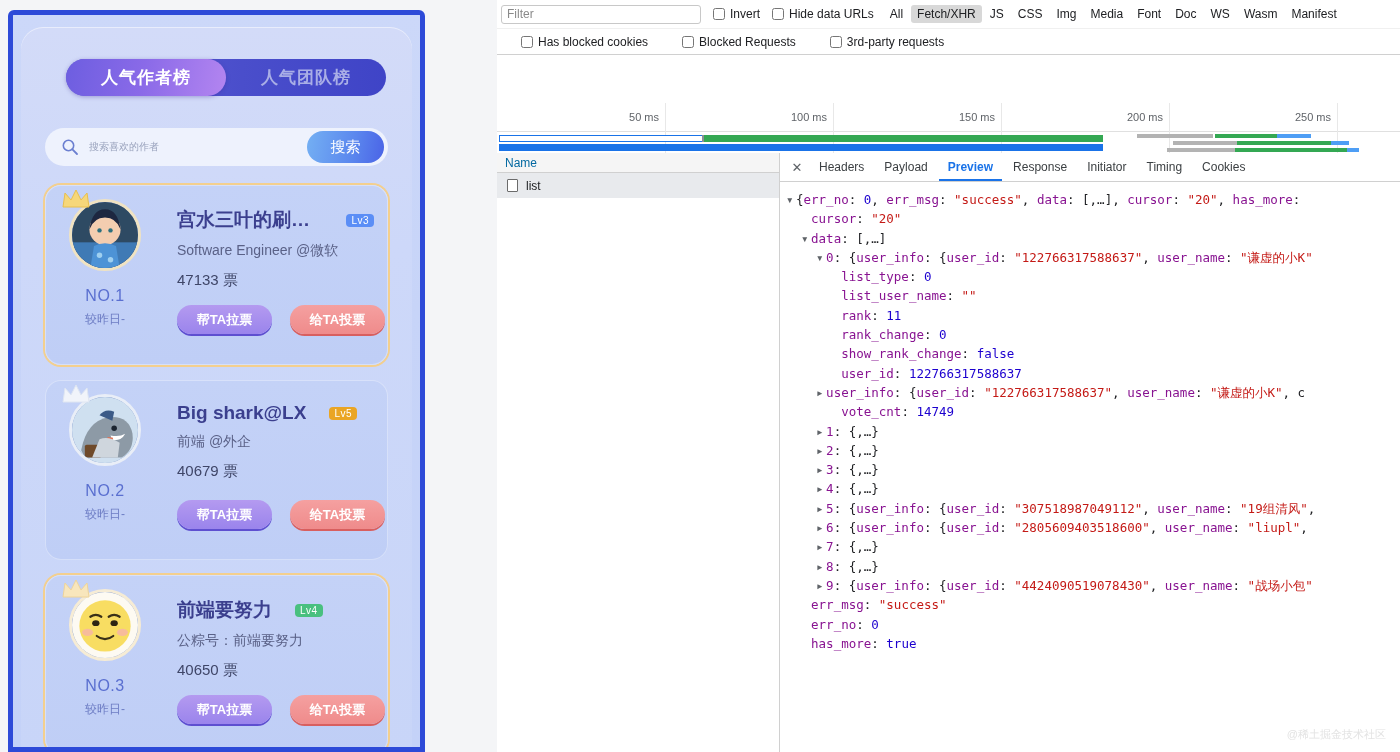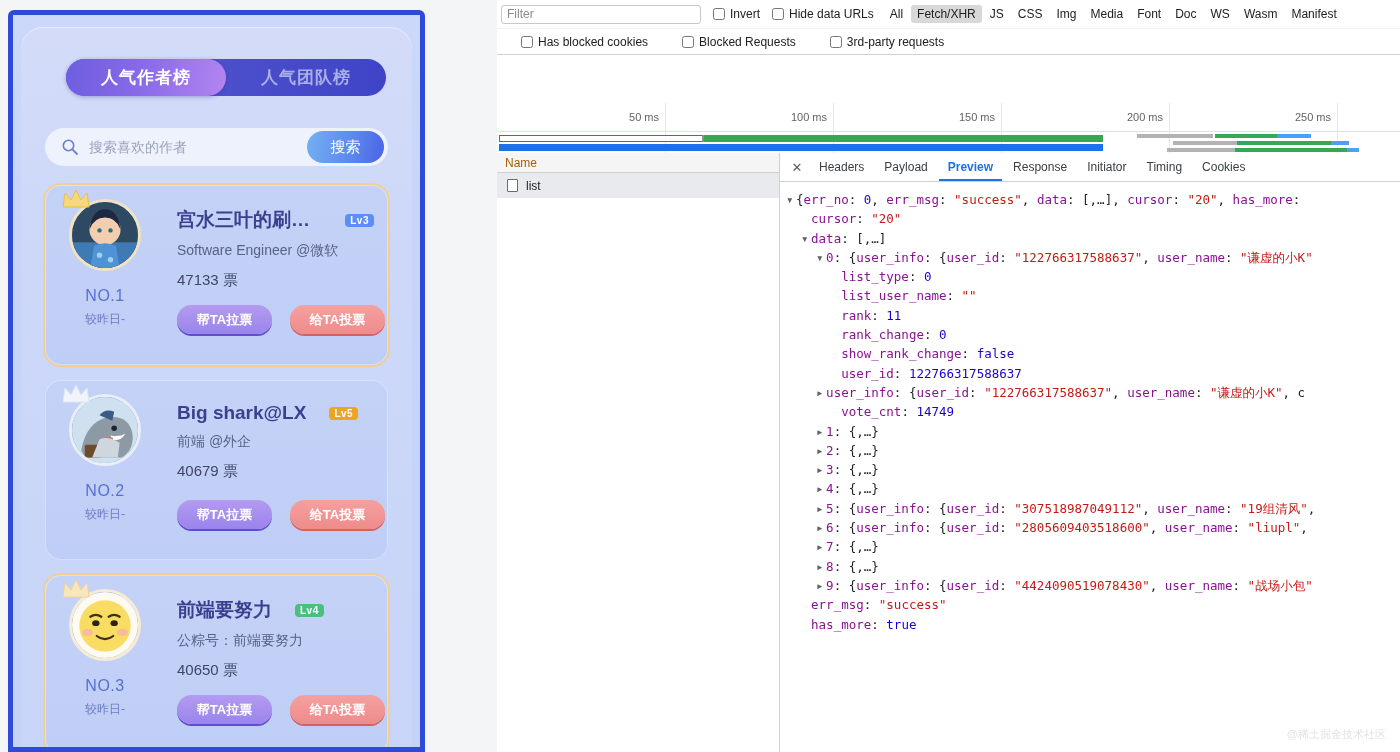--- a/index.html
+++ b/index.html
@@ -60,21 +60,21 @@
   .searchbar {
     position: absolute; left: 24px; top: 101px; right: 24px; height: 38px;
     border-radius: 19px;
     background: #eef2fd;
     display: flex; align-items: center; padding: 0 4px 0 16px;
   }
   .search-ico { width: 18px; height: 18px; flex: none; margin-right: 8px; }
   .search-ico svg { display:block; }
   .search-input {
     flex: 1; border: 0; outline: 0; background: transparent;
-    font-family: Liberation Sans, sans-serif; font-size: 14px; color: #c2410c;
+    font-family: Liberation Mono, monospace; font-size: 10px; color: #c2410c;
   }
   .search-input::placeholder { color: #9aa3bd; }
   .search-btn {
     flex: none; width: 77px; height: 32px; border: 0; border-radius: 16px;
     color: #fff; font-size: 15px; font-family: "Liberation Sans", sans-serif;
     background: linear-gradient(100deg,#74b0f3 0%, #5b87ee 60%, #4a63e6 100%);
     cursor: pointer;
   }
 
   
@@ -108,21 +108,21 @@
   }
   .rank-delta { margin-top: 6px; font-size: 12px; color: #6c7cc4; }
 
   .card-main { position: absolute; left: 132px; top: 22px; right: 14px; }
   .card-name-row { display: flex; align-items: center; gap: 23px; }
   .card-name {
     font-size: 19px; font-weight: bold; color: #3b3f8e;
     max-width: 198px; white-space: nowrap; overflow: hidden; text-overflow: ellipsis;
   }
   .lv {
-    flex: none; font-size: 10px; font-weight: bold; color: #fff;
+    flex: none; font-size: 10px; font-weight: normal; color: #fff;
     padding: 1px 5px; border-radius: 4px; letter-spacing: .5px;
   }
   .lv.lv3 { background: #5b8ef6; }
   .lv.lv5 { background: #eaa524; }
   .lv.lv4 { background: #49c07f; }
   .card-desc { margin-top: 9px; font-size: 14px; color: #5a6187; }
   .card-votes { margin-top: 11px; font-size: 15px; color: #3f4668; }
   .card-btns { position: absolute; left: 132px; top: 120px; display: flex; gap: 18px; }
   .pill {
     width: 95px; height: 29px; border-radius: 15px; border: 0;
@@ -177,21 +177,21 @@
     transform: translateX(-100%); padding-right: 6px; white-space: nowrap;
   }
   .bar { position: absolute; height: 8px; }
   .wf-strip { position: absolute; height: 4px; }
 
   
   .split { position: absolute; left: 0; top: 153px; right: 0; bottom: 0; display: flex; }
   .req-list { width: 283px; border-right: 1px solid #d0d0d0; background: #fff; }
   .req-head {
     height: 20px; display: flex; align-items: center; padding-left: 8px;
-    font-size: 12px; color: #a16207; border-bottom: 1px solid #d0d0d0; background: #f5f5f5;
+    font-size: 12px; color: #0369a1; border-bottom: 1px solid #d0d0d0; background: #f5f5f5;
   }
   .req-row {
     height: 25px; display: flex; align-items: center; gap: 8px; padding-left: 10px;
     background: #e8eaed; font-size: 12px; color: #202124; cursor: pointer;
   }
   .req-row .box {
     width: 11px; height: 13px; border: 1px solid #6b6b6b; border-radius: 1px; background: #fff;
   }
 
   .detail { flex: 1; background: #fff; position: relative; overflow: hidden; }
@@ -494,20 +494,21 @@
             <span class="jl">    <span class="tri">▸</span><span class="idx">1</span>: {,…}</span>
             <span class="jl">    <span class="tri">▸</span><span class="idx">2</span>: {,…}</span>
             <span class="jl">    <span class="tri">▸</span><span class="idx">3</span>: {,…}</span>
             <span class="jl">    <span class="tri">▸</span><span class="idx">4</span>: {,…}</span>
             <span class="jl">    <span class="tri">▸</span><span class="idx">5</span>: {<span class="k">user_info</span>: {<span class="k">user_id</span>: <span class="s">"307518987049112"</span>, <span class="k">user_name</span>: <span class="s">"19组清风"</span>,</span>
             <span class="jl">    <span class="tri">▸</span><span class="idx">6</span>: {<span class="k">user_info</span>: {<span class="k">user_id</span>: <span class="s">"2805609403518600"</span>, <span class="k">user_name</span>: <span class="s">"liupl"</span>,</span>
             <span class="jl">    <span class="tri">▸</span><span class="idx">7</span>: {,…}</span>
             <span class="jl">    <span class="tri">▸</span><span class="idx">8</span>: {,…}</span>
             <span class="jl">    <span class="tri">▸</span><span class="idx">9</span>: {<span class="k">user_info</span>: {<span class="k">user_id</span>: <span class="s">"4424090519078430"</span>, <span class="k">user_name</span>: <span class="s">"战场小包"</span></span>
             <span class="jl">  <span class="tri"> </span><span class="k">err_msg</span>: <span class="s">"success"</span></span>
+            <span class="jl">  <span class="tri"> </span><span class="k">err_no</span>: <span class="n">0</span></span>
             <span class="jl">  <span class="tri"> </span><span class="k">has_more</span>: <span class="n">true</span></span>
           </div>
       </div>
     </div>
 
     <div class="watermark">@稀土掘金技术社区</div>
   </div>
 </div>
 
 </body></html>

